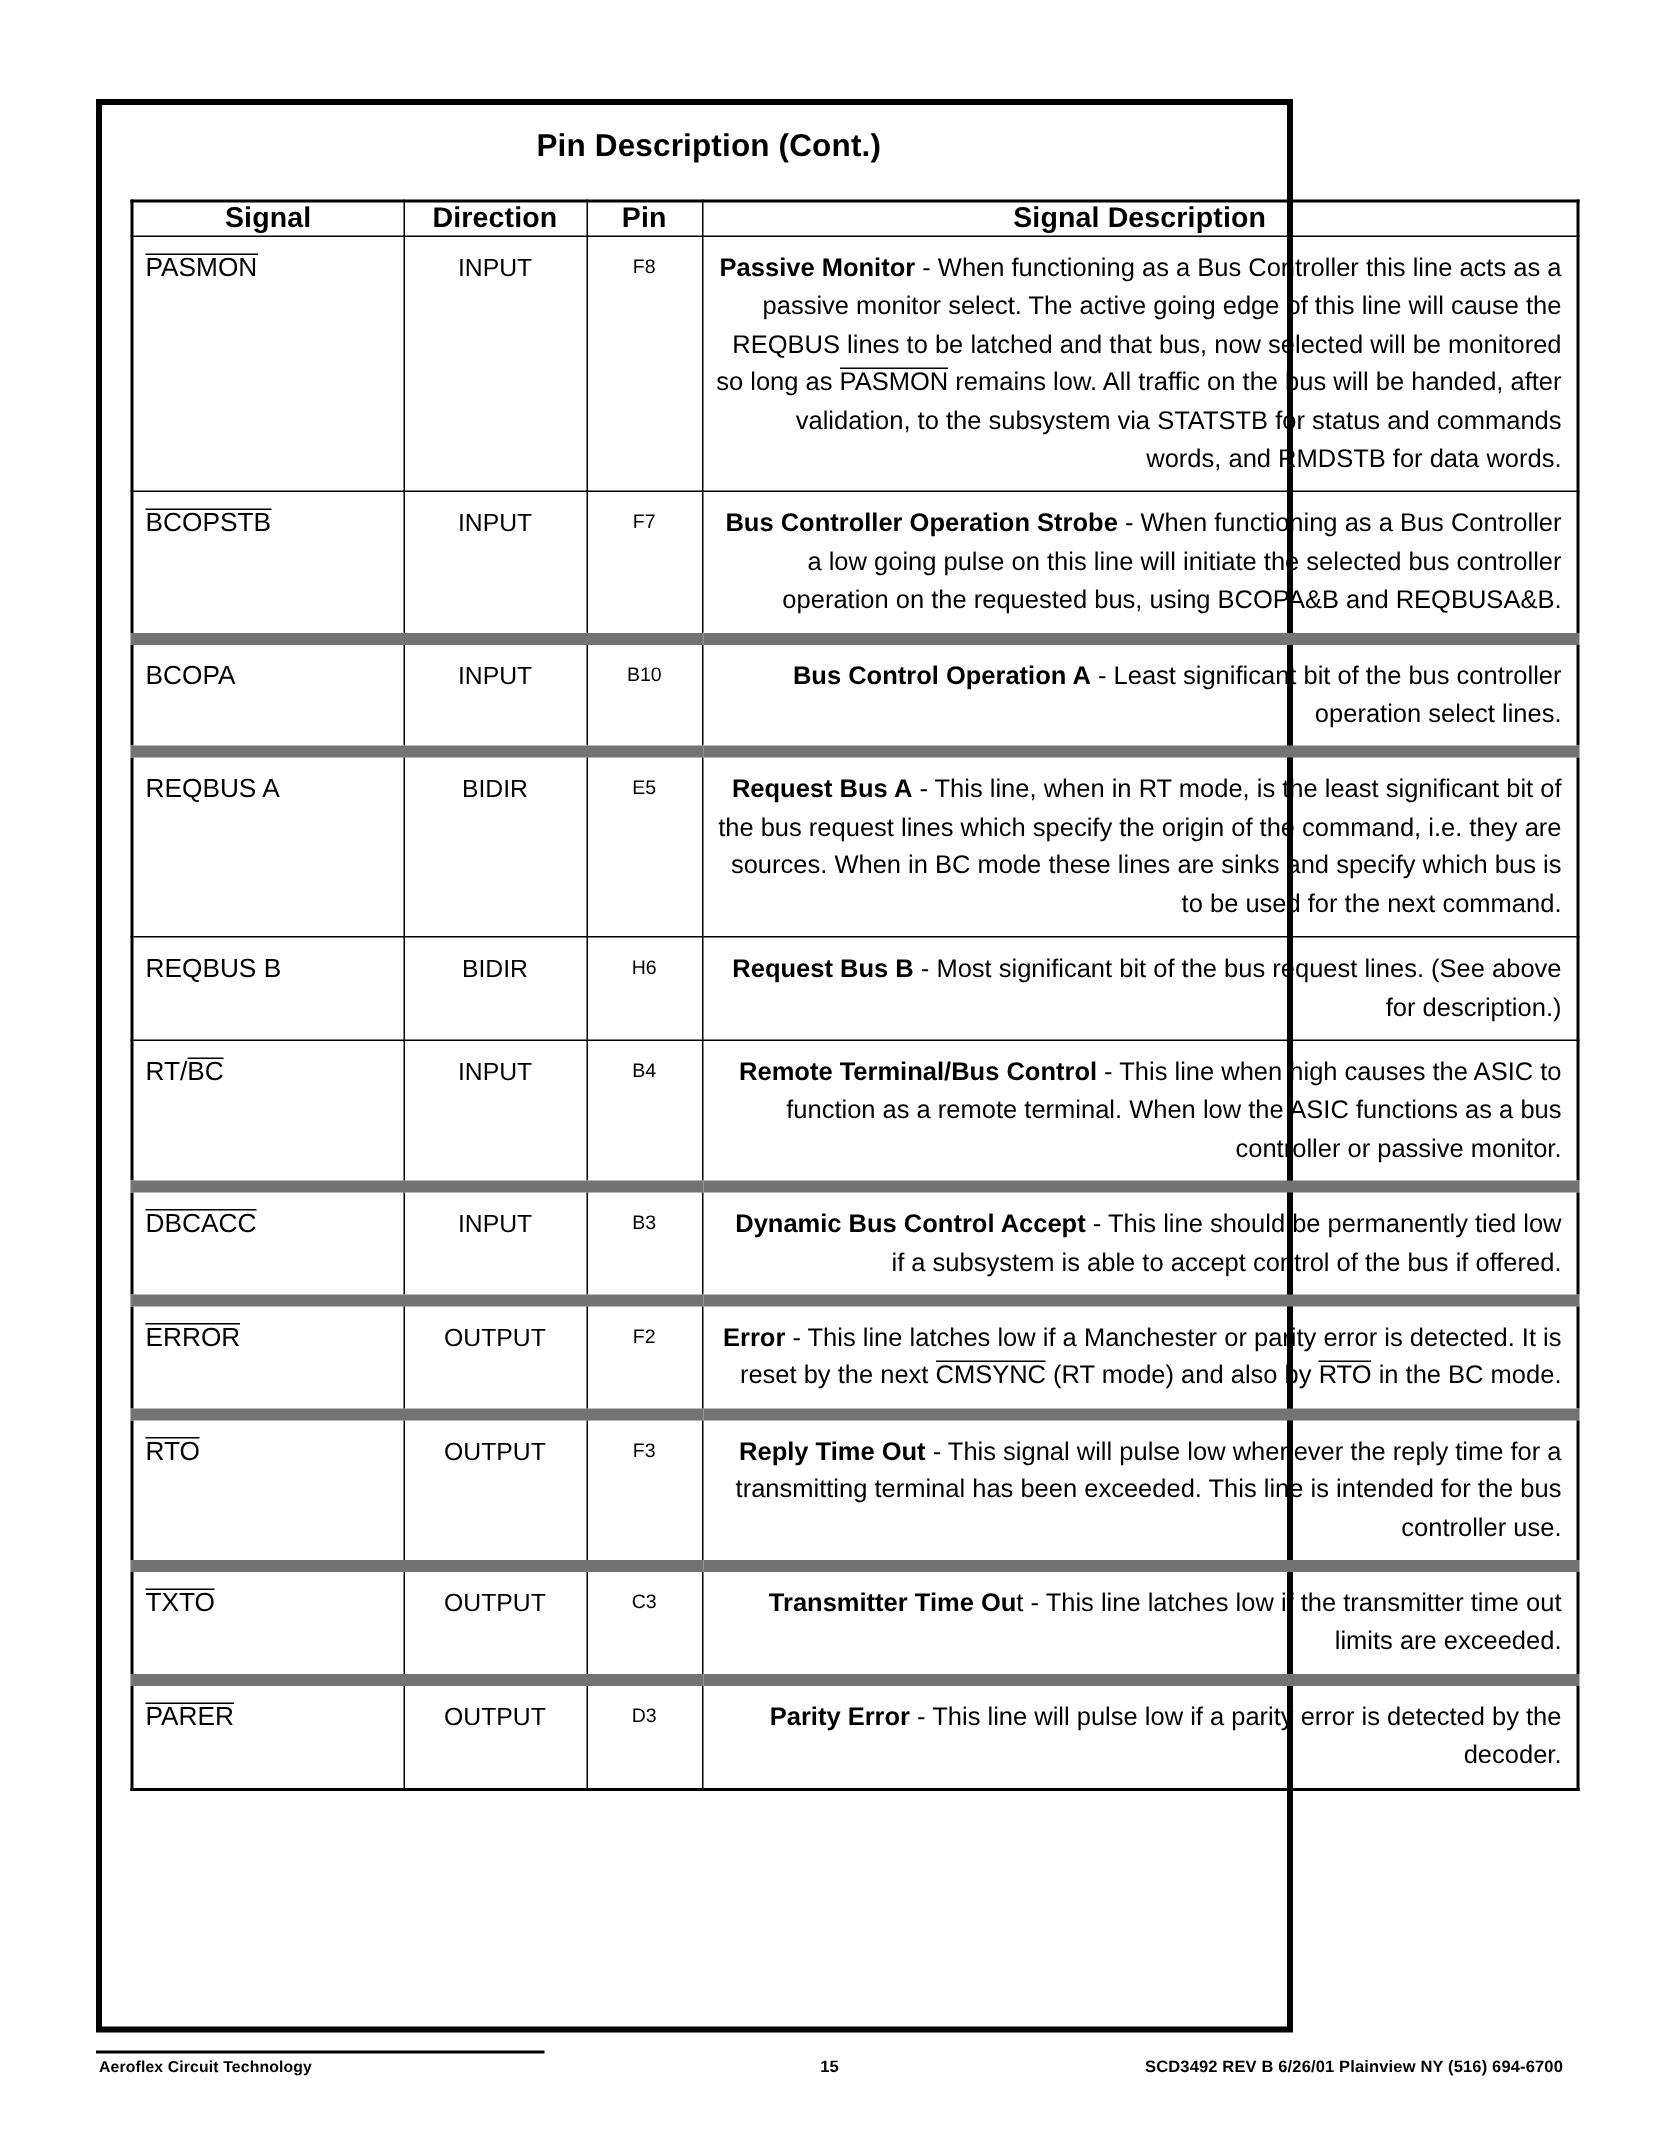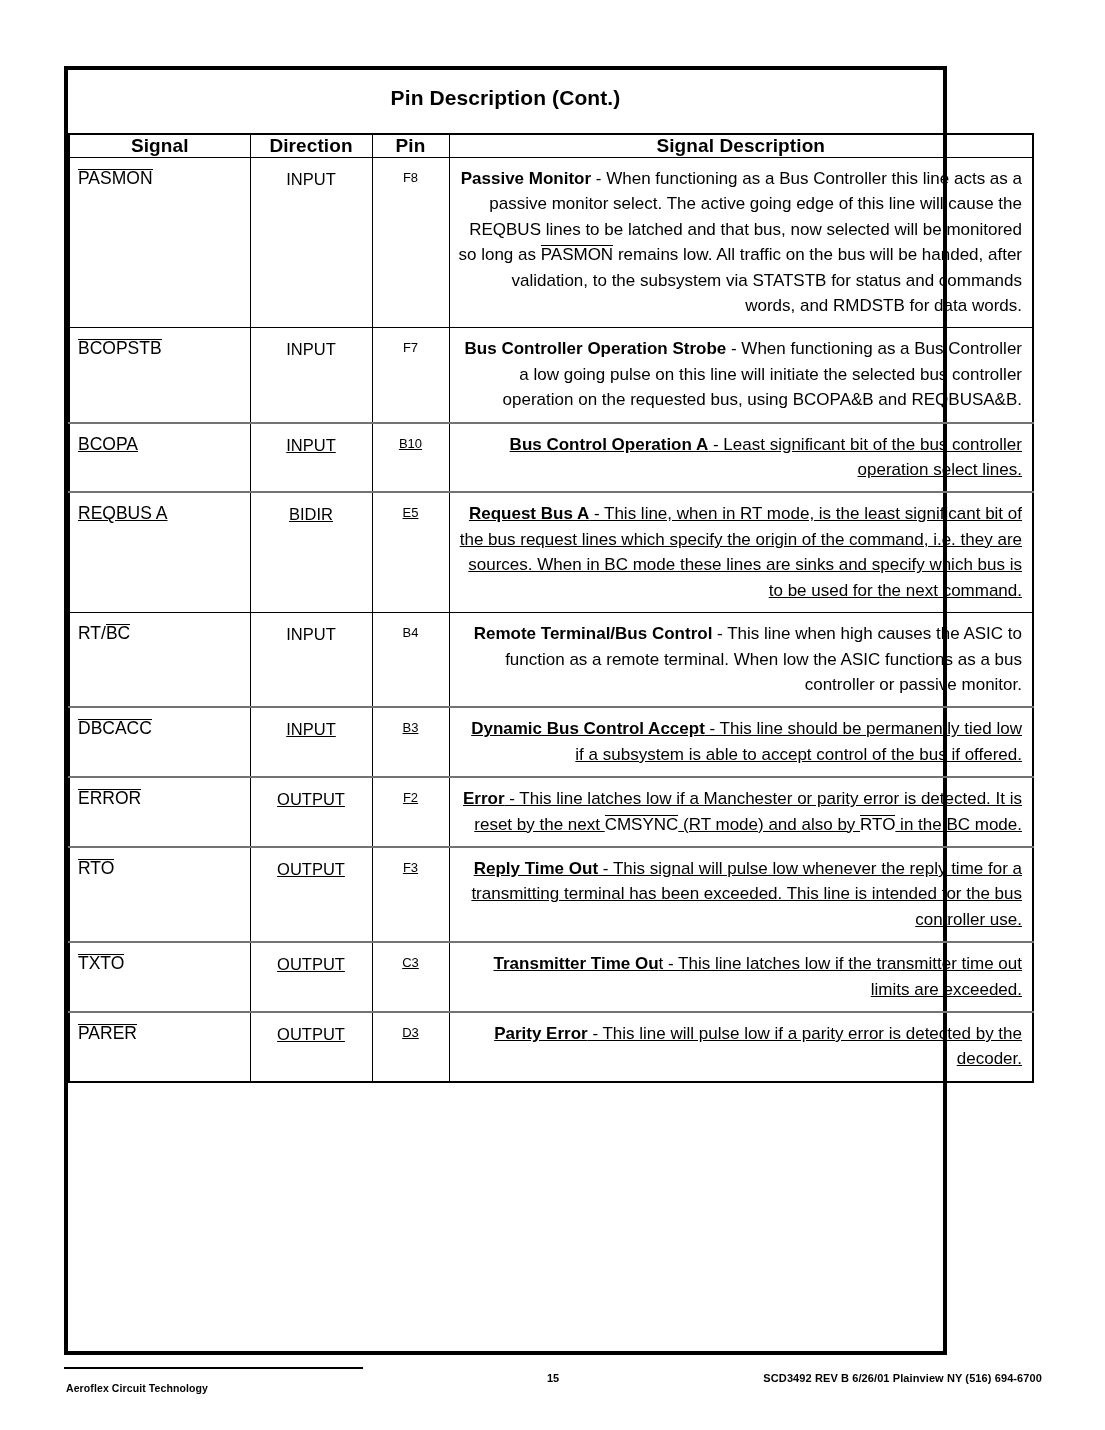--- a/index.html
+++ b/index.html
@@ -14,24 +14,25 @@
     color: #000000;
     position: relative;
     overflow: hidden;
   }
 
   
   .page-frame {
     position: absolute;
     left: 64px;
     top: 66px;
-    width: 883px;
+    width: 798px;
     height: 1289px;
     border: 4px solid #000;
     box-sizing: border-box;
+    padding-left: 19px;
   }
 
   .doc-title {
     text-align: center;
     font-size: 21px;
     font-weight: bold;
     letter-spacing: .1px;
     padding-top: 16px;
     padding-bottom: 11px;
   }
@@ -91,42 +92,42 @@
 
   
   .ovl {
     border-top: 1.6px solid #000;
     display: inline-block;
     line-height: 1.02;
     padding-top: 0px;
   }
 
   
-  tr.sep-heavy > td { border-top: 2px solid #737373; text-decoration: underline; }
+  tr.sep-heavy > td { border-top: 8px solid #737373; }
 
   
   .footer {
     position: absolute;
     left: 64px;
     top: 1367px;
     width: 978px;
     height: 30px;
   }
   .footer-rule {
     position: absolute;
     left: 0px;
     top: 0px;
     width: 299px;
     height: 2px;
     background: #000;
   }
   .footer-left {
     position: absolute;
     left: 2px;
-    top: 15px;
+    top: 5px;
     font-size: 10.5px;
     font-weight: bold;
     letter-spacing: .1px;
   }
   .footer-center {
     position: absolute;
     left: 0;
     top: 5px;
     width: 978px;
     text-align: center;
@@ -185,20 +186,26 @@
           <td class="cell-pin">B10</td>
           <td class="cell-desc"><b>Bus Control Operation A</b> - Least significant bit of the bus controller operation select lines.</td>
         </tr>
         <tr class="sep-heavy">
           <td class="cell-signal">REQBUS A</td>
           <td class="cell-direction">BIDIR</td>
           <td class="cell-pin">E5</td>
           <td class="cell-desc"><b>Request Bus A</b> - This line, when in RT mode, is the least significant bit of the bus request lines which specify the origin of the command, i.e. they are sources. When in BC mode these lines are sinks and specify which bus is to be used for the next command.</td>
         </tr>
         <tr>
+          <td class="cell-signal">REQBUS B</td>
+          <td class="cell-direction">BIDIR</td>
+          <td class="cell-pin">H6</td>
+          <td class="cell-desc"><b>Request Bus B</b> - Most significant bit of the bus request lines. (See above for description.)</td>
+        </tr>
+        <tr>
           <td class="cell-signal">RT/<span class="ovl">BC</span></td>
           <td class="cell-direction">INPUT</td>
           <td class="cell-pin">B4</td>
           <td class="cell-desc"><b>Remote Terminal/Bus Control</b> - This line when high causes the ASIC to function as a remote terminal. When low the ASIC functions as a bus controller or passive monitor.</td>
         </tr>
         <tr class="sep-heavy">
           <td class="cell-signal"><span class="ovl">DBCACC</span></td>
           <td class="cell-direction">INPUT</td>
           <td class="cell-pin">B3</td>
           <td class="cell-desc"><b>Dynamic Bus Control Accept</b> - This line should be permanently tied low if a subsystem is able to accept control of the bus if offered.</td>

